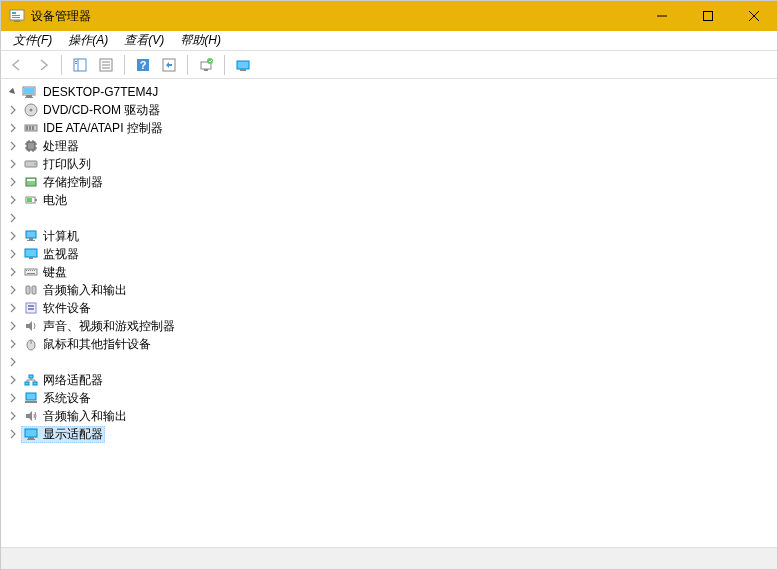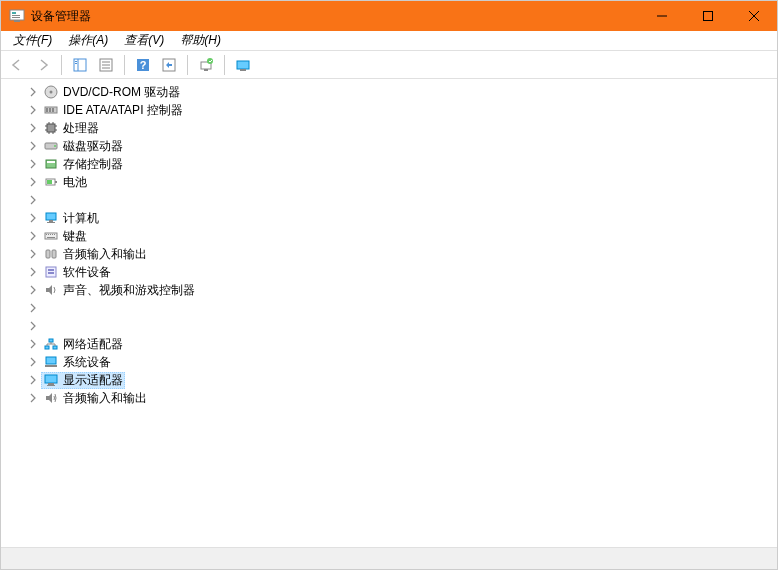--- a/index.html
+++ b/index.html
@@ -12,21 +12,21 @@
     height: 570px;
     overflow: hidden;
     border: 1px solid #ccc;
   }
   .titlebar {
     display: flex;
     align-items: center;
     justify-content: space-between;
     height: 30px;
     padding: 0 0 0 8px;
-    background: #f97316;
+    background: #eab308;
   }
   .titlebar-left { display: flex; align-items: center; gap: 6px; }
   .app-icon { width: 16px; height: 16px; display: inline-block; }
   .title-text { font-size: 12px; }
   .win-controls { display: flex; }
   .win-btn {
     width: 46px; height: 30px;
     display: flex; align-items: center; justify-content: center;
     cursor: pointer;
   }
@@ -93,21 +93,21 @@
   .node-label-wrap {
     display: inline-flex; align-items: center;
     padding: 0 2px;
     height: 17px;
   }
   .node-label-wrap.selected {
     background: #cce8ff;
     border: 1px dotted #99d1ff;
     padding: 0 1px;
   }
-  .children { padding-left: 20px; list-style: none; }
+  .children { list-style: none; }
 
   .statusbar {
     height: 22px;
     border-top: 1px solid #e0e0e0;
     background: #f0f0f0;
   }
 
   
 </style>
 </head>
@@ -208,20 +208,38 @@
     <svg width="16" height="16" viewBox="0 0 16 16">
         <rect x="2" y="4" width="12" height="8" fill="#6cf" stroke="#08c"></rect>
         <rect x="5" y="12" width="6" height="2" fill="#888"></rect>
       </svg>
   </div>
 </div>
 
 <div class="content">
   <ul class="tree">
     <li class="tree-node">
+      <div class="node-row">
+        <span class="expander">
+          <svg width="10" height="10" viewBox="0 0 10 10">
+              <path d="M2 2 L8 5 L2 8 Z" fill="#666" transform="rotate(45 5 5)"></path>
+            </svg>
+        </span>
+        <span class="node-icon">
+          <svg viewBox="0 0 16 16">
+              <rect x="2" y="3" width="12" height="8" fill="#eef" stroke="#888"></rect>
+              <rect x="3" y="4" width="10" height="6" fill="#6cf"></rect>
+              <rect x="5" y="11" width="6" height="2" fill="#888"></rect>
+              <rect x="4" y="13" width="8" height="1" fill="#888"></rect>
+            </svg>
+        </span>
+        <span class="node-label-wrap">
+          <span>DESKTOP-G7TEM4J</span>
+        </span>
+      </div>
       <ul class="children" id="device-children">
           <li class="tree-node">
             <div class="node-row">
               <span class="expander">
                 <svg width="10" height="10" viewBox="0 0 10 10">
                   <path d="M3 1 L7 5 L3 9" fill="none" stroke="#888" stroke-width="1.2"></path>
                 </svg>
               </span>
               <span class="node-label-wrap">
                 <span class="node-icon">
@@ -286,21 +304,21 @@
                   <path d="M3 1 L7 5 L3 9" fill="none" stroke="#888" stroke-width="1.2"></path>
                 </svg>
               </span>
               <span class="node-label-wrap">
                 <span class="node-icon">
                   <svg viewBox="0 0 16 16">
                     <rect x="2" y="5" width="12" height="6" rx="1" fill="#ccc" stroke="#888"></rect>
                     <circle cx="12" cy="8" r="1" fill="#6c6"></circle>
                   </svg>
                 </span>
-                <span>磁盘驱动器</span>
+                <span>打印队列</span>
               </span>
             </div>
           </li>
           <li class="tree-node">
             <div class="node-row">
               <span class="expander">
                 <svg width="10" height="10" viewBox="0 0 10 10">
                   <path d="M3 1 L7 5 L3 9" fill="none" stroke="#888" stroke-width="1.2"></path>
                 </svg>
               </span>
@@ -352,20 +370,38 @@
               </span>
               <span class="node-label-wrap">
                 <span class="node-icon">
                   <svg viewBox="0 0 16 16">
                     <rect x="3" y="3" width="10" height="7" fill="#6cf" stroke="#08c"></rect>
                     <rect x="6" y="10" width="4" height="2" fill="#888"></rect>
                     <rect x="4" y="12" width="8" height="1" fill="#888"></rect>
                   </svg>
                 </span>
                 <span>计算机</span>
+              </span>
+            </div>
+          </li>
+          <li class="tree-node">
+            <div class="node-row">
+              <span class="expander">
+                <svg width="10" height="10" viewBox="0 0 10 10">
+                  <path d="M3 1 L7 5 L3 9" fill="none" stroke="#888" stroke-width="1.2"></path>
+                </svg>
+              </span>
+              <span class="node-label-wrap">
+                <span class="node-icon">
+                  <svg viewBox="0 0 16 16">
+                    <rect x="2" y="3" width="12" height="8" fill="#6cf" stroke="#08c"></rect>
+                    <rect x="6" y="11" width="4" height="2" fill="#888"></rect>
+                  </svg>
+                </span>
+                <span>监视器</span>
               </span>
             </div>
           </li>
           <li class="tree-node">
             <div class="node-row">
               <span class="expander">
                 <svg width="10" height="10" viewBox="0 0 10 10">
                   <path d="M3 1 L7 5 L3 9" fill="none" stroke="#888" stroke-width="1.2"></path>
                 </svg>
               </span>
@@ -440,20 +476,29 @@
               </span>
             </div>
           </li>
           <li class="tree-node">
             <div class="node-row">
               <span class="expander">
                 <svg width="10" height="10" viewBox="0 0 10 10">
                   <path d="M3 1 L7 5 L3 9" fill="none" stroke="#888" stroke-width="1.2"></path>
                 </svg>
               </span>
+              <span class="node-label-wrap">
+                <span class="node-icon">
+                  <svg viewBox="0 0 16 16">
+                    <ellipse cx="8" cy="9" rx="4" ry="5" fill="#ddd" stroke="#888"></ellipse>
+                    <line x1="8" y1="4" x2="8" y2="8" stroke="#888"></line>
+                  </svg>
+                </span>
+                <span>鼠标和其他指针设备</span>
+              </span>
             </div>
           </li>
           <li class="tree-node">
             <div class="node-row">
               <span class="expander">
                 <svg width="10" height="10" viewBox="0 0 10 10">
                   <path d="M3 1 L7 5 L3 9" fill="none" stroke="#888" stroke-width="1.2"></path>
                 </svg>
               </span>
             </div>
@@ -499,48 +544,48 @@
               </span>
             </div>
           </li>
           <li class="tree-node">
             <div class="node-row">
               <span class="expander">
                 <svg width="10" height="10" viewBox="0 0 10 10">
                   <path d="M3 1 L7 5 L3 9" fill="none" stroke="#888" stroke-width="1.2"></path>
                 </svg>
               </span>
+              <span class="node-label-wrap">
+                <span class="node-icon">
+                  <svg viewBox="0 0 16 16">
+                    <path d="M3 6 L6 6 L9 3 L9 13 L6 10 L3 10 Z" fill="#888"></path>
+                    <path d="M11 6 Q12 8 11 10" fill="none" stroke="#888"></path>
+                    <path d="M12 4 Q14 8 12 12" fill="none" stroke="#888"></path>
+                  </svg>
+                </span>
+                <span>音频输入和输出</span>
+              </span>
+            </div>
+          </li>
+          <li class="tree-node">
+            <div class="node-row">
+              <span class="expander">
+                <svg width="10" height="10" viewBox="0 0 10 10">
+                  <path d="M3 1 L7 5 L3 9" fill="none" stroke="#888" stroke-width="1.2"></path>
+                </svg>
+              </span>
               <span class="node-label-wrap selected">
                 <span class="node-icon">
                   <svg viewBox="0 0 16 16">
                     <rect x="2" y="3" width="12" height="8" fill="#6cf" stroke="#08c"></rect>
                     <rect x="5" y="11" width="6" height="2" fill="#888"></rect>
                     <rect x="4" y="13" width="8" height="1" fill="#888"></rect>
                   </svg>
                 </span>
                 <span>显示适配器</span>
-              </span>
-            </div>
-          </li>
-          <li class="tree-node">
-            <div class="node-row">
-              <span class="expander">
-                <svg width="10" height="10" viewBox="0 0 10 10">
-                  <path d="M3 1 L7 5 L3 9" fill="none" stroke="#888" stroke-width="1.2"></path>
-                </svg>
-              </span>
-              <span class="node-label-wrap">
-                <span class="node-icon">
-                  <svg viewBox="0 0 16 16">
-                    <path d="M3 6 L6 6 L9 3 L9 13 L6 10 L3 10 Z" fill="#888"></path>
-                    <path d="M11 6 Q12 8 11 10" fill="none" stroke="#888"></path>
-                    <path d="M12 4 Q14 8 12 12" fill="none" stroke="#888"></path>
-                  </svg>
-                </span>
-                <span>音频输入和输出</span>
               </span>
             </div>
           </li>
         </ul>
     </li>
   </ul>
 </div>
 
 <div class="statusbar"></div>
 

